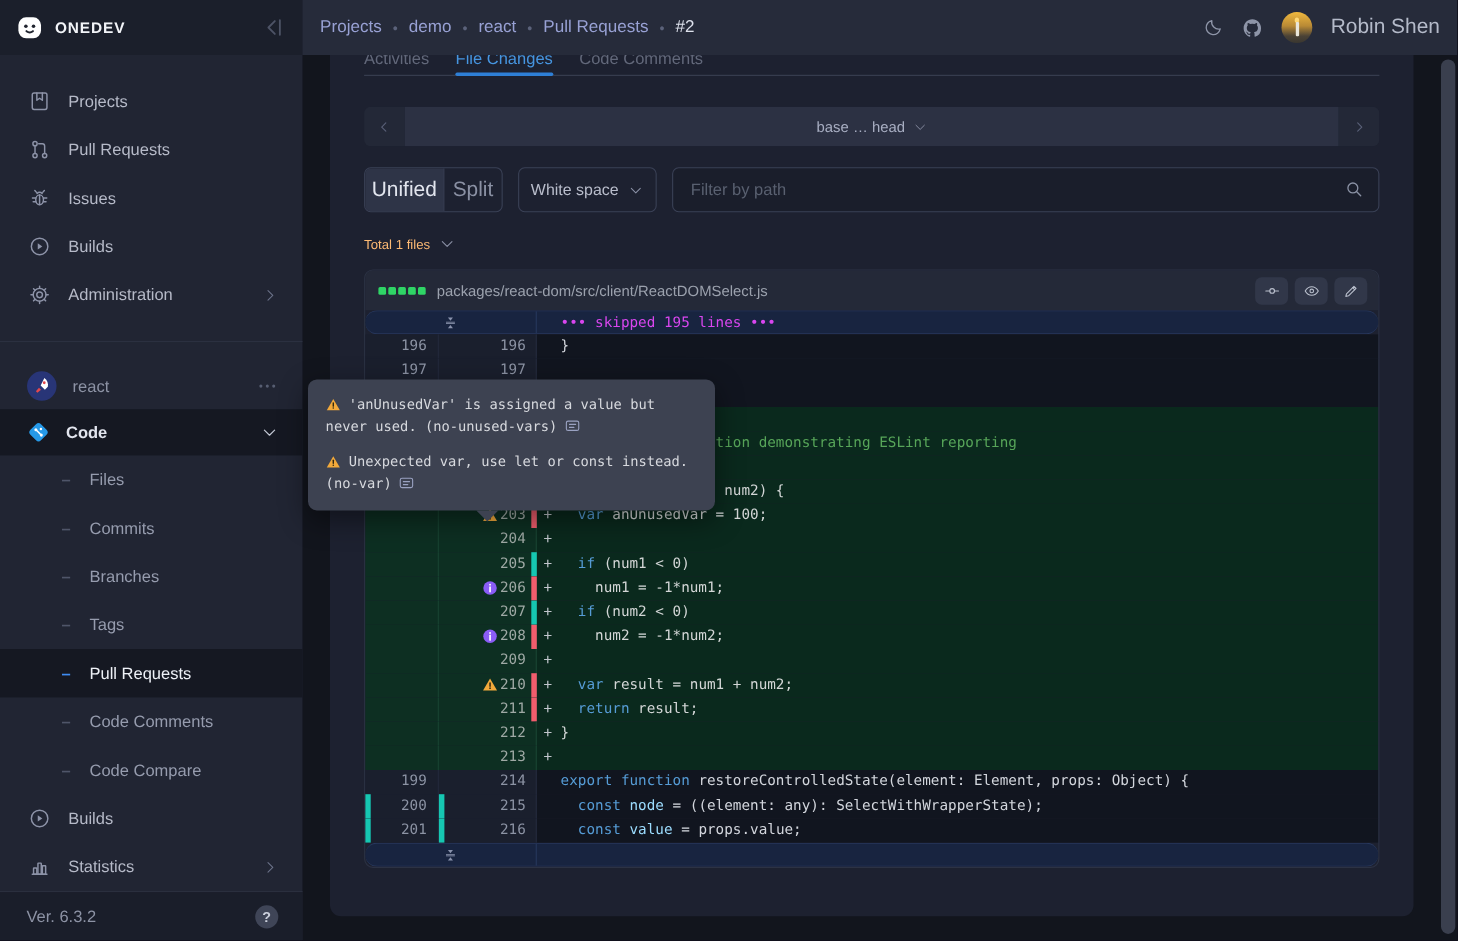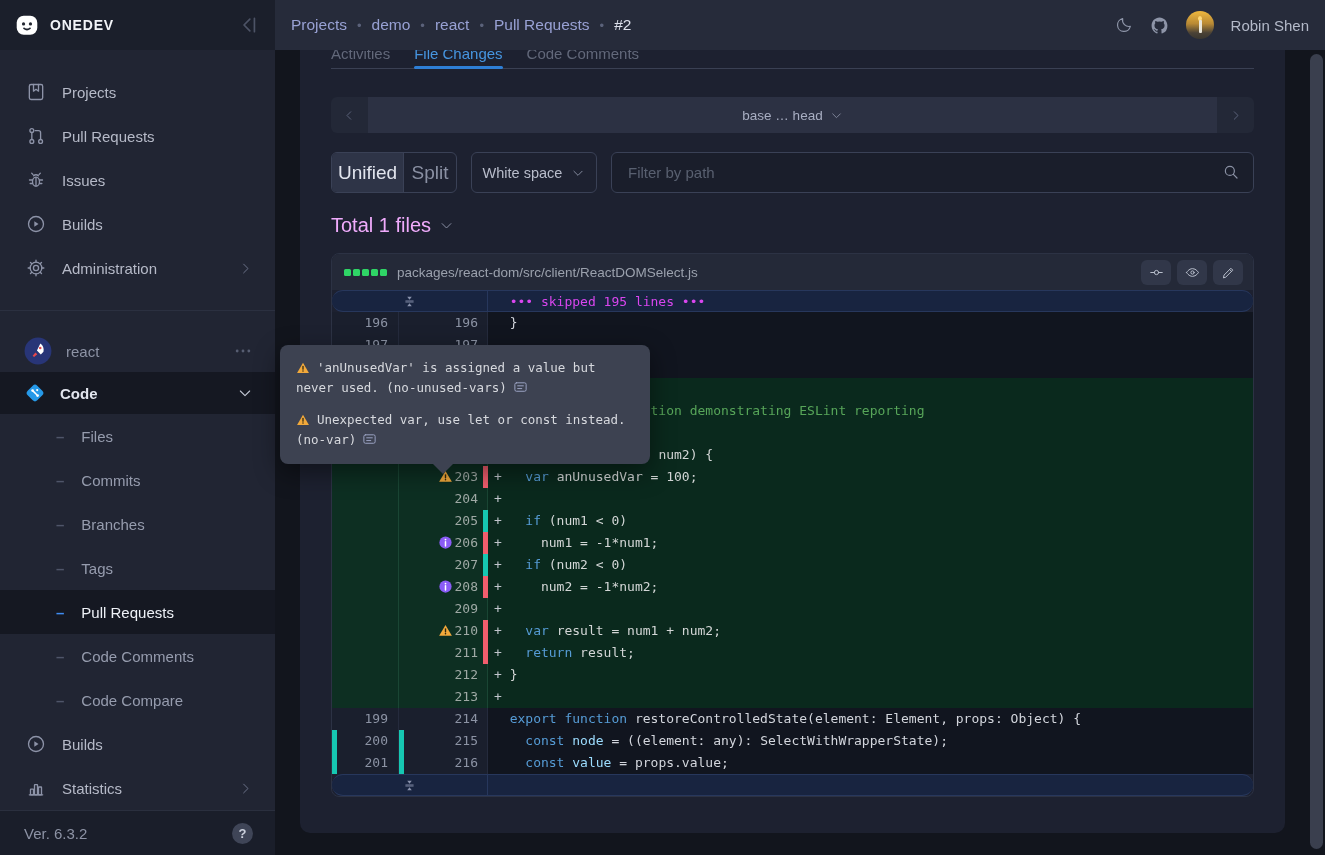--- a/index.html
+++ b/index.html
@@ -40,21 +40,21 @@
   .crumbs{display:flex;align-items:center;font-size:15.5px;}
   .crumb{color:#98a1d4;cursor:pointer;}
   .crumb.current{color:#dde1ec;cursor:default;}
   .crumb-dot{color:#5b627a;margin:0 10px;font-size:13px;}
   .tb-right{margin-left:auto;display:flex;align-items:center;gap:17px;}
   .tb-ico{color:#8e95a8;cursor:pointer;}
   .avatar{width:28px;height:28px;border-radius:50%;position:relative;overflow:hidden;cursor:pointer;
           background:linear-gradient(180deg,#efb83e 0%,#b98a35 45%,#4a4236 78%,#3a3730 100%);}
   .avatar i{position:absolute;left:13px;top:9px;width:3px;height:13px;background:#e9e6da;border-radius:1px;}
   .avatar b{position:absolute;left:12px;top:5px;width:4px;height:5px;border-radius:50%;background:#ffd977;}
-  .tb-user{font-size:15px;color:#b4bac9;cursor:pointer;}
+  .tb-user{font-size:19px;color:#b4bac9;cursor:pointer;}
 
   
   .main{position:absolute;left:275px;top:50px;width:1050px;height:805px;background:#12151d;}
   .panel{position:absolute;left:25px;top:0;width:985px;height:783px;background:#1d2130;
          border-radius:0 0 10px 10px;overflow:hidden;}
   .scrollbar{position:absolute;right:2px;top:4px;width:13px;height:795px;}
   .scroll-thumb{width:13px;height:100%;border-radius:7px;background:#3a3f4e;}
 
   
   .tabs{display:flex;gap:24px;height:19px;margin:0 31px;border-bottom:1px solid #3a4053;}
@@ -77,21 +77,21 @@
   .seg.off{flex:1;color:#8a90a3;border-left:1px solid #3a4156;}
   .ws-btn{width:126px;border:1px solid #3a4156;border-radius:6px;color:#b9bdcb;font-size:14.5px;
           display:flex;align-items:center;justify-content:center;gap:9px;cursor:pointer;}
   .ws-btn .chev,.rev-mid .chev,.total .chev{color:#8a90a5;}
   .filter{flex:1;position:relative;border:1px solid #3a4156;border-radius:6px;background:#1a1e2b;}
   .filter input{position:absolute;inset:0;width:100%;height:100%;background:transparent;border:none;outline:none;
           color:#c6cad6;font-size:15px;padding:0 44px 0 16px;font-family:"Liberation Sans",sans-serif;}
   .filter input::placeholder{color:#596070;}
   .filter .s-ico{position:absolute;right:13px;top:10px;color:#8a91a4;cursor:pointer;}
 
-  .total{margin:21px 31px 0;display:flex;align-items:center;gap:8px;font-size:20px;color:#f0abfc;cursor:pointer;width:max-content;}
+  .total{margin:21px 31px 0;display:flex;align-items:center;gap:8px;font-size:12px;color:#fdba74;cursor:pointer;width:max-content;}
 
   
   .diffcard{margin:16px 31px 0;border:1px solid #2c3244;border-radius:8px;overflow:hidden;background:#1d2130;}
   .dc-head{height:36px;background:#242938;display:flex;align-items:center;padding:0 10px 0 12px;}
   .blocks{display:flex;gap:2px;}
   .blocks span{width:7px;height:7px;background:#2fd566;border-radius:1.5px;}
   .fpath{margin-left:10px;font-size:13.5px;color:#9ba1ad;}
   .dc-actions{margin-left:auto;display:flex;gap:6px;}
   .dc-btn{width:30px;height:25px;background:#313749;border-radius:6px;color:#b9bfcc;
           display:flex;align-items:center;justify-content:center;cursor:pointer;}

